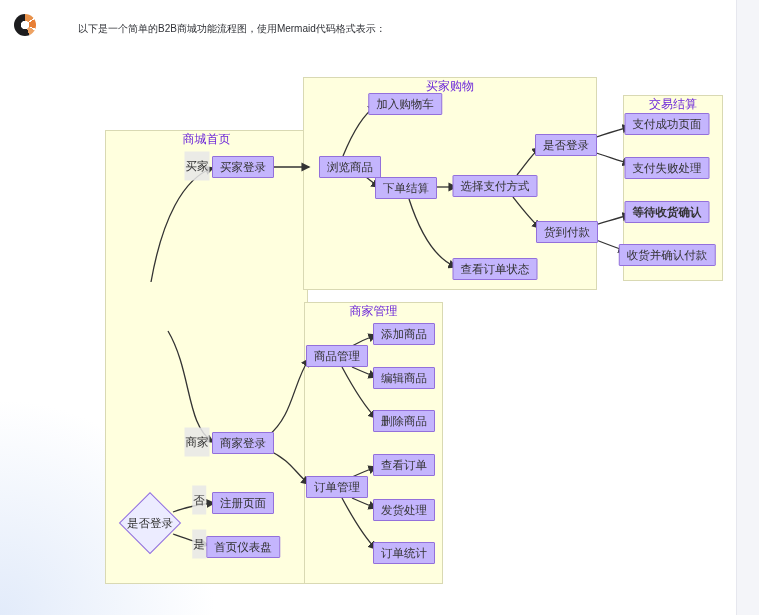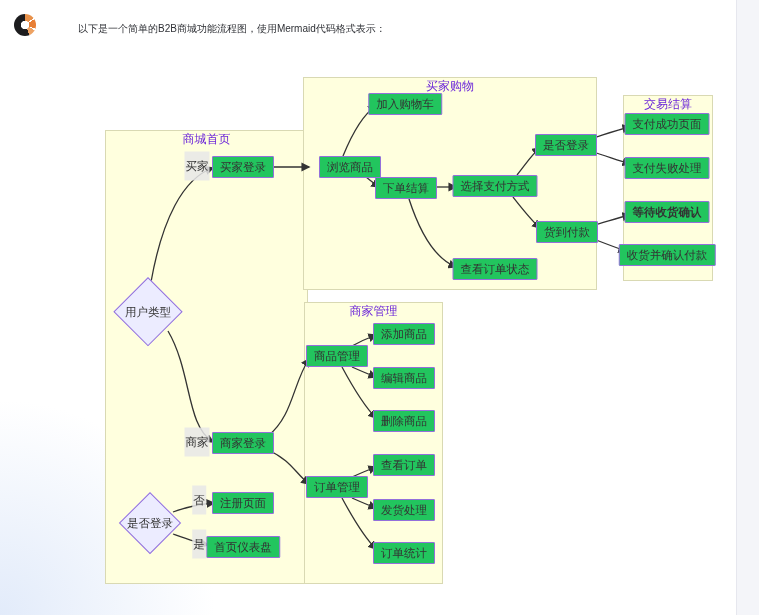--- a/index.html
+++ b/index.html
@@ -42,21 +42,21 @@
     border:1px solid #d9d9b3;
   }
   .cluster-title {
     text-align:center; 
     font-size:12px; color:#6d28d9; white-space:nowrap;
   }
   .edges-layer { position:absolute; left:0; top:0; }
   .edge { fill:none; stroke:#333333; stroke-width:1.3px; }
   .node {
     position:absolute; transform:translate(-50%,-50%);
-    background:#22c55e; border:1px solid #9370db; border-radius:1px;
+    background:#c4b5fd; border:1px solid #9370db; border-radius:1px;
     font-size:11.5px; color:#333333; white-space:nowrap;
     padding:3px 7px; text-align:center; line-height:14px;
   }
   .diamond { position:absolute; transform:translate(-50%,-50%); }
   .diamond-shape {
     position:absolute; left:50%; top:50%;
     width:70.7%; height:70.7%;
     transform:translate(-50%,-50%) rotate(45deg);
     background:#ececff; border:1px solid #9370db;
   }
@@ -80,21 +80,21 @@
   <div class="intro-text">以下是一个简单的B2B商城功能流程图，使用Mermaid代码格式表示：</div>
 </div>
 
 <div class="diagram">
     <div class="cluster" style="left: 105px; top: 130px; width: 203px; height: 454px;">
       <div class="cluster-title">商城首页</div>
     </div>
     <div class="cluster" style="left: 303px; top: 77px; width: 294px; height: 213px;">
       <div class="cluster-title">买家购物</div>
     </div>
-    <div class="cluster" style="left: 623px; top: 95px; width: 90px; height: 186px;">
+    <div class="cluster" style="left: 623px; top: 95px; width: 100px; height: 186px;">
       <div class="cluster-title">交易结算</div>
     </div>
     <div class="cluster" style="left: 304px; top: 302px; width: 139px; height: 282px;">
       <div class="cluster-title">商家管理</div>
     </div>
     <svg width="759" height="615" class="edges-layer">
       <defs>
         <marker id="arrow" viewBox="0 0 12 12" refX="10" refY="6" markerWidth="7" markerHeight="7" orient="auto-start-reverse">
           <path d="M0,0 L12,6 L0,12 Z" fill="#333333"></path>
         </marker>
@@ -116,24 +116,20 @@
       <path class="edge" marker-end="url(#arrow)" d="M268,450 C292,461 294,472 309,484"></path>
       <path class="edge" marker-end="url(#arrow)" d="M352,346 C361,341 368,338 376,335"></path>
       <path class="edge" marker-end="url(#arrow)" d="M352,367 C361,371 368,374 376,377"></path>
       <path class="edge" marker-end="url(#arrow)" d="M342,367 C356,393 366,408 376,418"></path>
       <path class="edge" marker-end="url(#arrow)" d="M352,477 C361,473 368,470 376,467"></path>
       <path class="edge" marker-end="url(#arrow)" d="M352,498 C361,502 368,505 376,508"></path>
       <path class="edge" marker-end="url(#arrow)" d="M342,498 C356,524 366,539 376,549"></path>
       <path class="edge" marker-end="url(#arrow)" d="M173,512 C187,507 198,504 214,503"></path>
       <path class="edge" marker-end="url(#arrow)" d="M173,534 C187,539 198,543 208,545"></path>
     </svg>
-    <div class="diamond" style="left: 148px; top: 312px; width: 70px; height: 70px;">
-      <div class="diamond-shape"></div>
-      <div class="diamond-label">用户类型</div>
-    </div>
     <div class="node" style="left: 243px; top: 167px;">买家登录</div>
     <div class="node" style="left: 243px; top: 443px;">商家登录</div>
     <div class="diamond" style="left: 150px; top: 523px; width: 62px; height: 62px;">
       <div class="diamond-shape"></div>
       <div class="diamond-label">是否登录</div>
     </div>
     <div class="node" style="left: 243px; top: 503px;">注册页面</div>
     <div class="node" style="left: 243px; top: 547px;">首页仪表盘</div>
     <div class="node" style="left: 350px; top: 167px;">浏览商品</div>
     <div class="node" style="left: 405px; top: 104px;">加入购物车</div>

